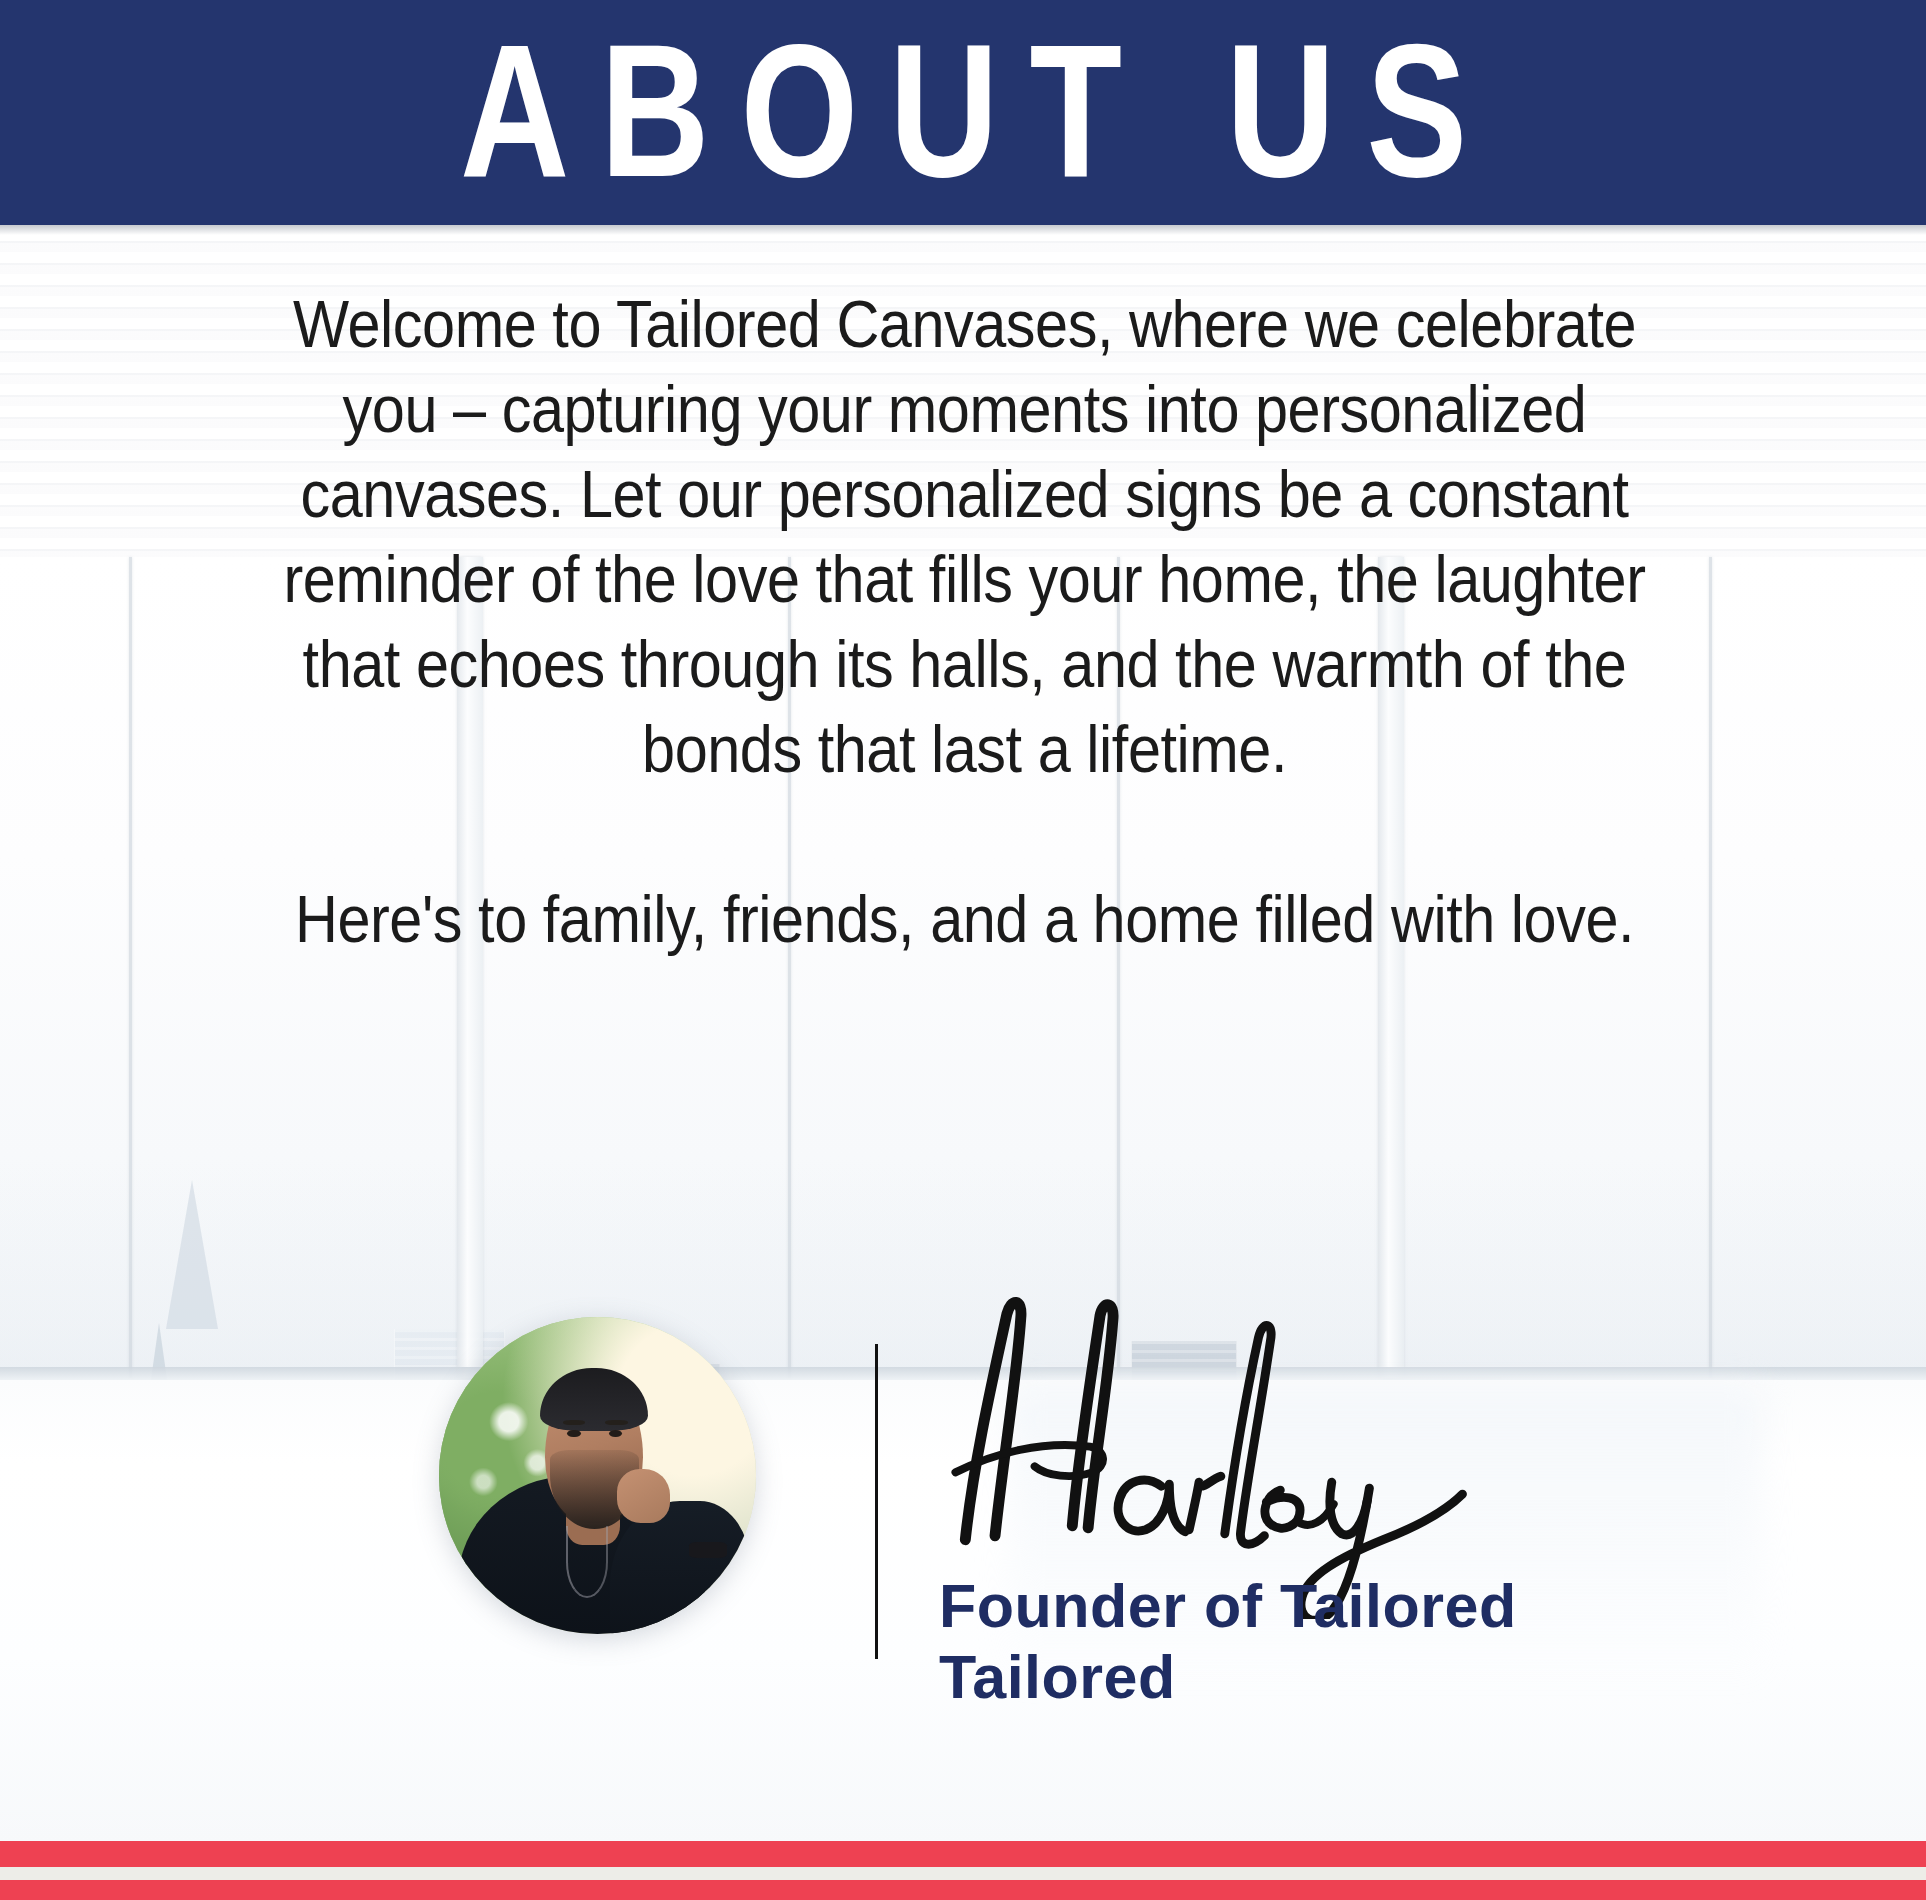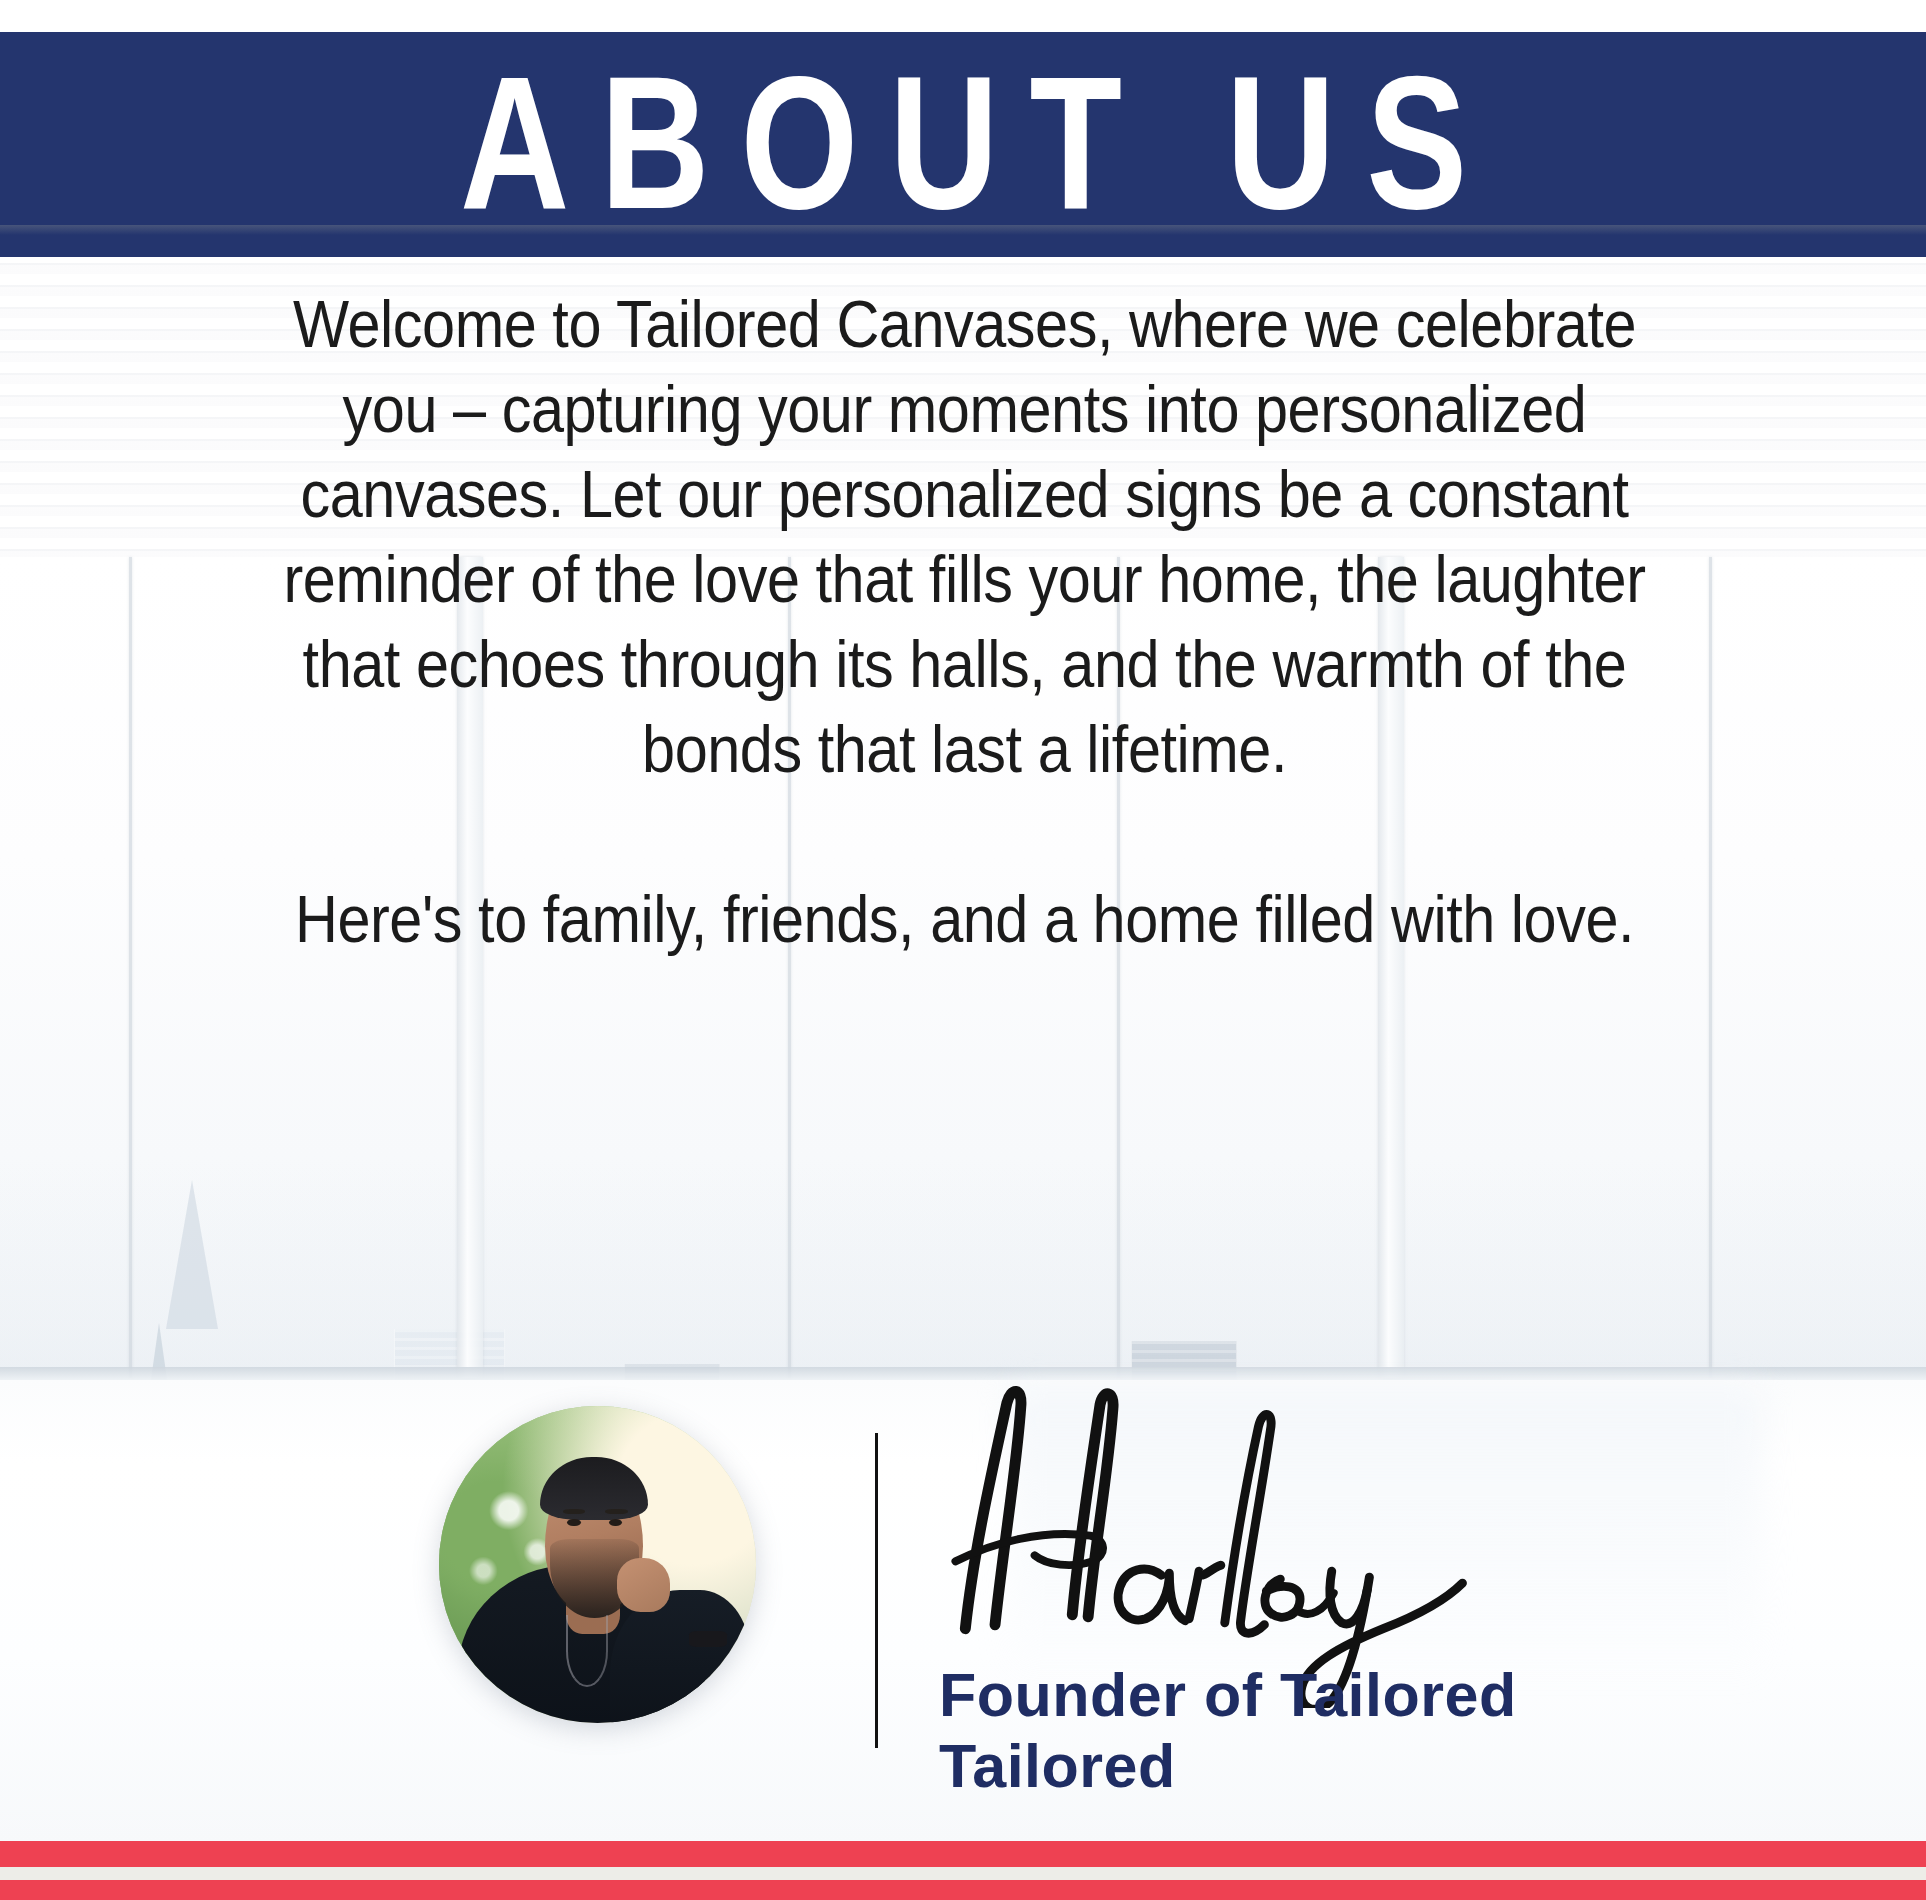--- a/index.html
+++ b/index.html
@@ -132,21 +132,20 @@
   }
 
   
   .banner {
     position: absolute;
     left: 0; top: 0; width: 1927px; height: 225px;
     background: #24356E;
     display: flex;
     align-items: center;
     justify-content: center;
-    margin-top: 32px;
   }
   .banner-title {
     color: #ffffff;
     font-family: "Liberation Sans", "DejaVu Sans", sans-serif;
     font-weight: 700;
     font-size: 176px;
     line-height: 1;
     letter-spacing: 36px;
     text-indent: 36px;
     transform: scaleX(.86) scaleY(1.08);
@@ -174,21 +173,21 @@
     transform: scaleX(.90);
     transform-origin: top center;
     letter-spacing: -0.5px;
   }
   .body-copy p { margin: 0; }
   .body-copy p.gap { margin-top: 85px; }
 
   
   .founder-row {
     position: absolute;
-    left: 0; top: 1391px;
+    left: 0; top: 1302px;
     width: 1927px; height: 436px;
   }
 
   .avatar {
     position: absolute;
     left: 439px; top: 15px;
     width: 317px; height: 317px;
     border-radius: 50%;
     overflow: hidden;
     box-shadow: 0 6px 26px rgba(120,130,145,.30);

